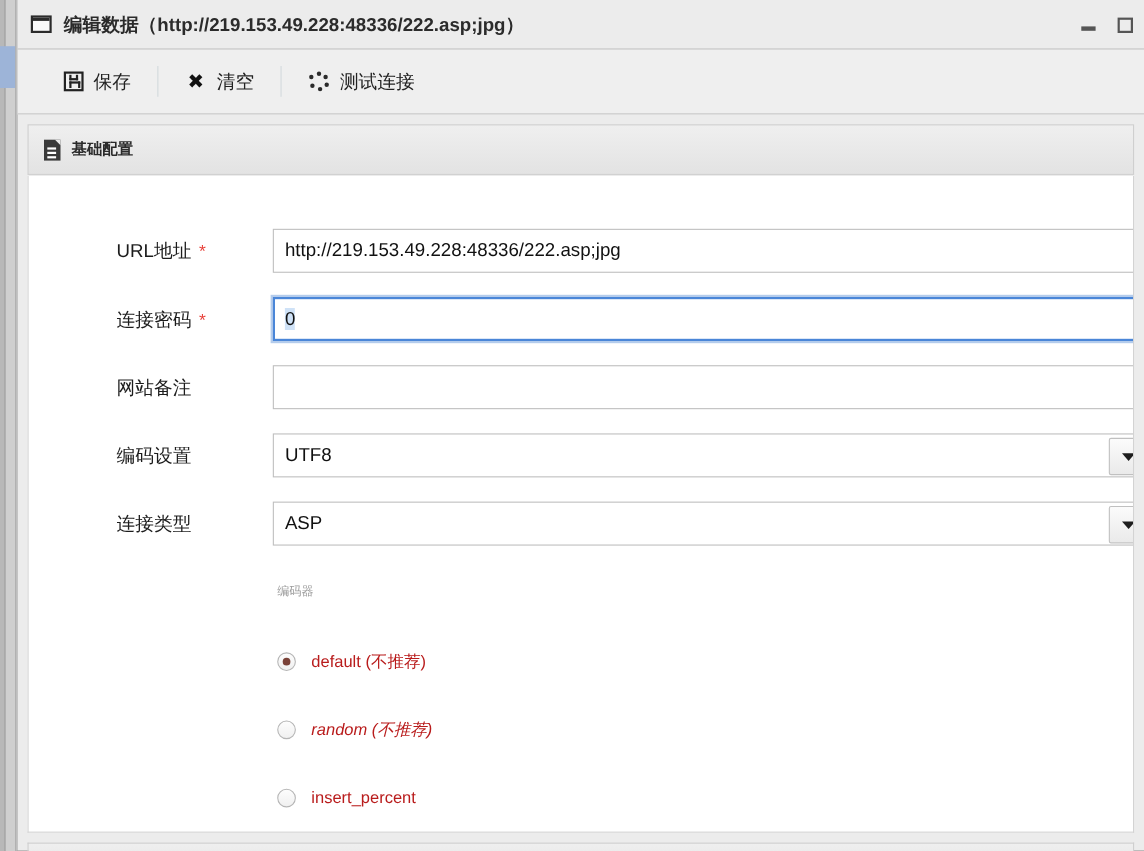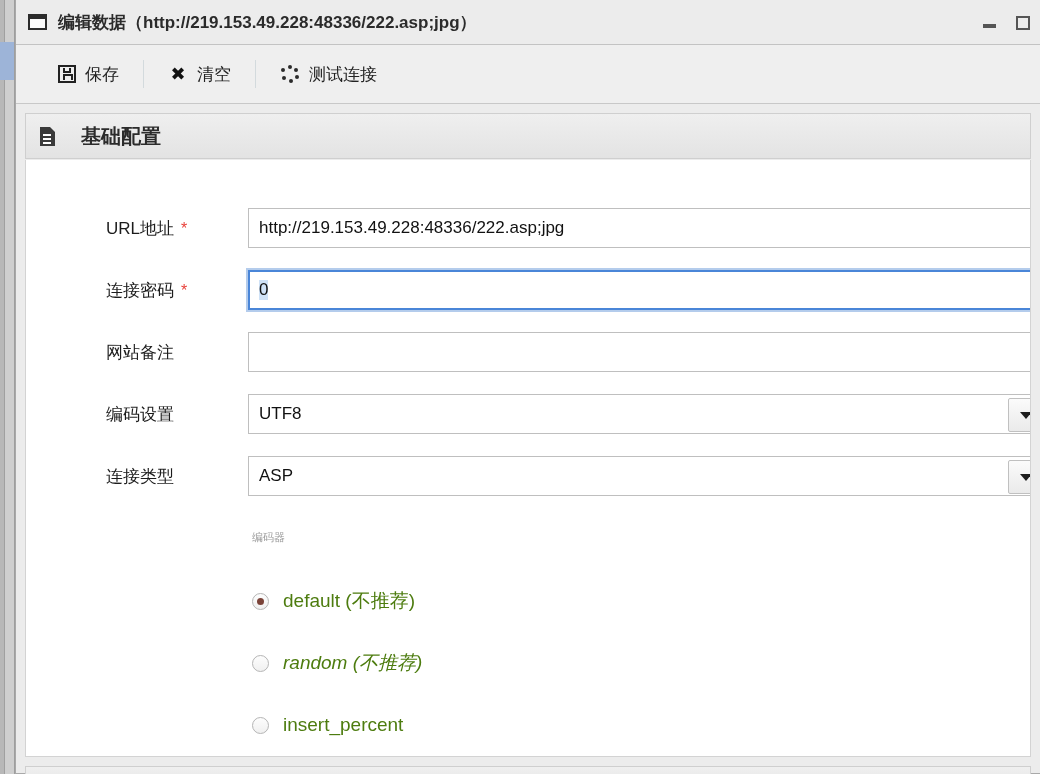--- a/index.html
+++ b/index.html
@@ -226,24 +226,23 @@
   }
   .section-header .doc-icon::after {
     content: "";
     position: absolute;
     left: 3px; top: 7px;
     width: 8px; height: 2px;
     background: #fff;
     box-shadow: 0 4px 0 #fff, 0 8px 0 #fff;
   }
   .section-header .sh-title {
-    font-size: 20px;
+    font-size: 14px;
     font-weight: bold;
     color: #2b2b2b;
-    margin-left: 16px;
   }
 
   
   #form-panel {
     margin: 1px 9px 0 9px;
     background: #ffffff;
     border: 1px solid #d3d3d3;
     border-top: none;
     height: 597px;
     box-sizing: border-box;
@@ -356,22 +355,22 @@
   }
   .radio.checked::after {
     content: "";
     position: absolute;
     left: 4px; top: 4px;
     width: 7px; height: 7px;
     border-radius: 50%;
     background: #7a4238;
   }
   .radio-label {
-    font-size: 19px;
-    color: #4d7c0f;
+    font-size: 15px;
+    color: #b91c1c;
     white-space: nowrap;
   }
 
   
   #bottom-section {
     margin: 9px 9px 0 9px;
     height: 20px;
     background: linear-gradient(#efefef, #e6e6e6);
     border: 1px solid #cfcfcf;
     border-bottom: none;

